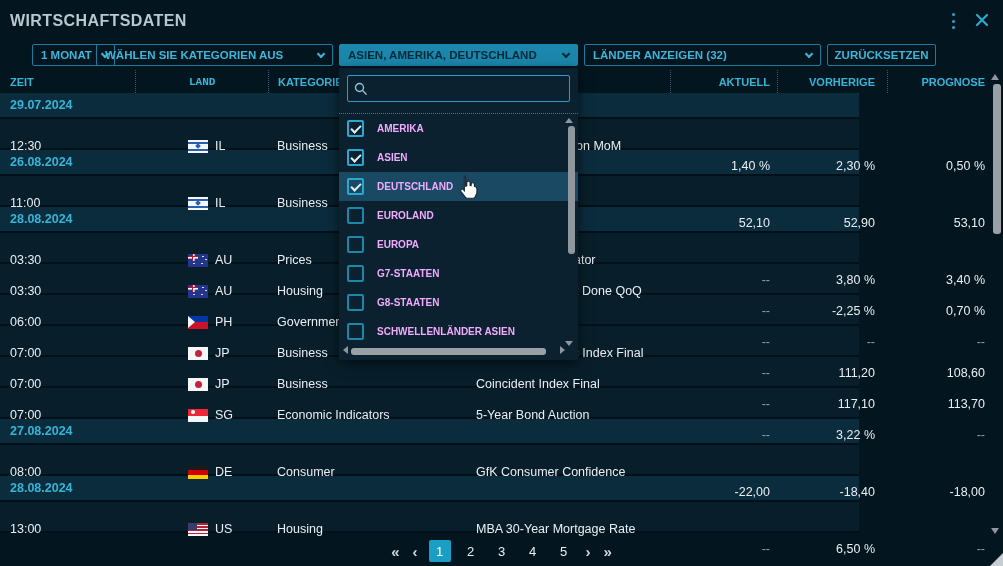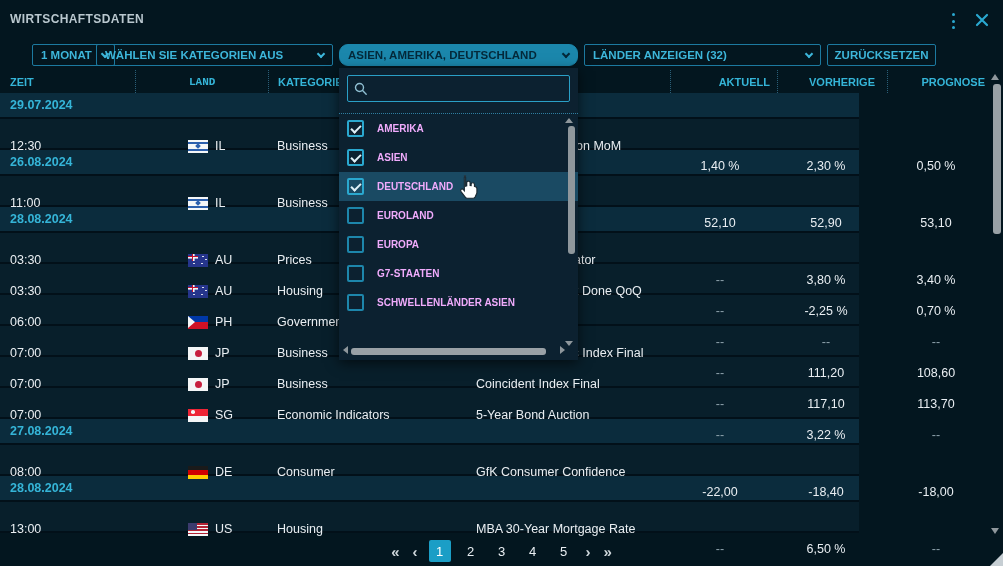--- a/index.html
+++ b/index.html
@@ -1,35 +1,35 @@
 <!DOCTYPE html>
 <html><head>
 <meta charset="utf-8">
 <style>
   * { margin:0; padding:0; box-sizing:border-box; }
   body { background:#000; font-family:"Liberation Sans", sans-serif; }
   .app { position:relative; width:1003px; height:566px; background:#03161f; overflow:hidden; }
 
   
-  .title { position:absolute; left:10px; top:12px; font-size:12px; font-weight:bold;
+  .title { position:absolute; left:10px; top:12px; font-size:16px; font-weight:bold;
            letter-spacing:.4px; color:#b9c7ce; }
   .kebab { position:absolute; right:43px; top:13px; width:14px; height:16px; display:flex;
            flex-direction:column; align-items:center; justify-content:space-between; cursor:pointer; }
   .kebab i { width:3px; height:3px; border-radius:50%; background:#2aa8cf; }
   .closex { position:absolute; right:13px; top:12px; width:16px; height:16px; cursor:pointer; }
   .closex svg { display:block; }
 
   
   .fbtn { position:absolute; top:44px; height:22px; border:1px solid #1c7aa0; border-radius:2px;
           display:flex; align-items:center; justify-content:space-between; padding:0 8px;
           font-size:11.5px; font-weight:bold; color:#3db6da; background:transparent;
           white-space:nowrap; cursor:pointer; }
   .fbtn .chev { width:6px; height:6px; border-right:2px solid #3db6da; border-bottom:2px solid #3db6da;
                 transform:rotate(45deg); margin-top:-3px; margin-left:10px; flex:none; }
-  .fbtn.active { background:#1b87ac; border-color:#1b87ac; color:#04293a;border-radius:9px; }
+  .fbtn.active { background:#1b87ac; border-color:#1b87ac; color:#04293a; }
   .fbtn.active .chev { border-color:#04293a; }
   .f-period    { left:8px;   width:83px;margin-left:24px; }
   .f-categories{ left:96px;  width:237px; }
   .f-regions   { left:339px; width:239px; }
   .f-countries { left:584px; width:237px; }
   .f-reset     { left:827px; width:109px; justify-content:center; }
 
   
   .grid-cols { display:grid; grid-template-columns:135px 133px 208px 194px 107px 110px 98px 18px; }
   .thead { position:absolute; top:70px; left:0; width:1003px; height:23px; align-items:center;
@@ -45,21 +45,21 @@
   
   .tbody { position:absolute; top:93px; left:0; width:859px; }
   .row-date { height:26px; background:#0b2c3d; border-bottom:2px solid #021019; color:#35b5d8;
               font-weight:bold; font-size:12.5px; display:flex; align-items:center; padding-left:10px; }
   .row-data { height:31px; background:#081f2b; border-bottom:2px solid #021019; align-items:center;
               color:#e9eef2; font-size:12.5px; }
   .c-time { padding-left:10px; }
   .c-land { padding-left:53px; display:flex; align-items:center; gap:7px; }
   .c-cat  { padding-left:9px; white-space:nowrap; }
   .c-event{ white-space:nowrap; }
-  .c-num  { text-align:center; white-space:nowrap;margin-top:40px; }
+  .c-num  { text-align:right; white-space:nowrap;margin-top:40px; }
   .muted  { color:#8fa3ad; }
 
   
   .flag { position:relative; width:20px; height:13px; flex:none; overflow:hidden; }
   .flag-il { background:linear-gradient(180deg,#f4f6f7 0 12%,#2b5fad 12% 27%,#f4f6f7 27% 73%,#2b5fad 73% 88%,#f4f6f7 88%); }
   .flag-il::after { content:''; position:absolute; left:8px; top:4.5px; width:4px; height:4px; background:#2b5fad; transform:rotate(45deg); }
   .flag-au { background:#26358c; }
   .flag-au::before { content:''; position:absolute; left:0; top:0; width:10px; height:7px;
     background:
       linear-gradient(#c8102e,#c8102e) 0 2.9px/10px 1.2px no-repeat,
@@ -365,20 +365,24 @@
         <div class="opt">
           <span class="cb"></span>
           <span class="opt-label">EUROPA</span>
         </div>
         <div class="opt">
           <span class="cb"></span>
           <span class="opt-label">G7-STAATEN</span>
         </div>
         <div class="opt">
           <span class="cb"></span>
+          <span class="opt-label">G8-STAATEN</span>
+        </div>
+        <div class="opt">
+          <span class="cb"></span>
           <span class="opt-label">SCHWELLENLÄNDER ASIEN</span>
         </div>
       </div>
     <div class="pv-up"></div>
     <div class="pv-thumb"></div>
     <div class="pv-down"></div>
     <div class="ph-left"></div>
     <div class="ph-thumb"></div>
     <div class="ph-right"></div>
   </div>

